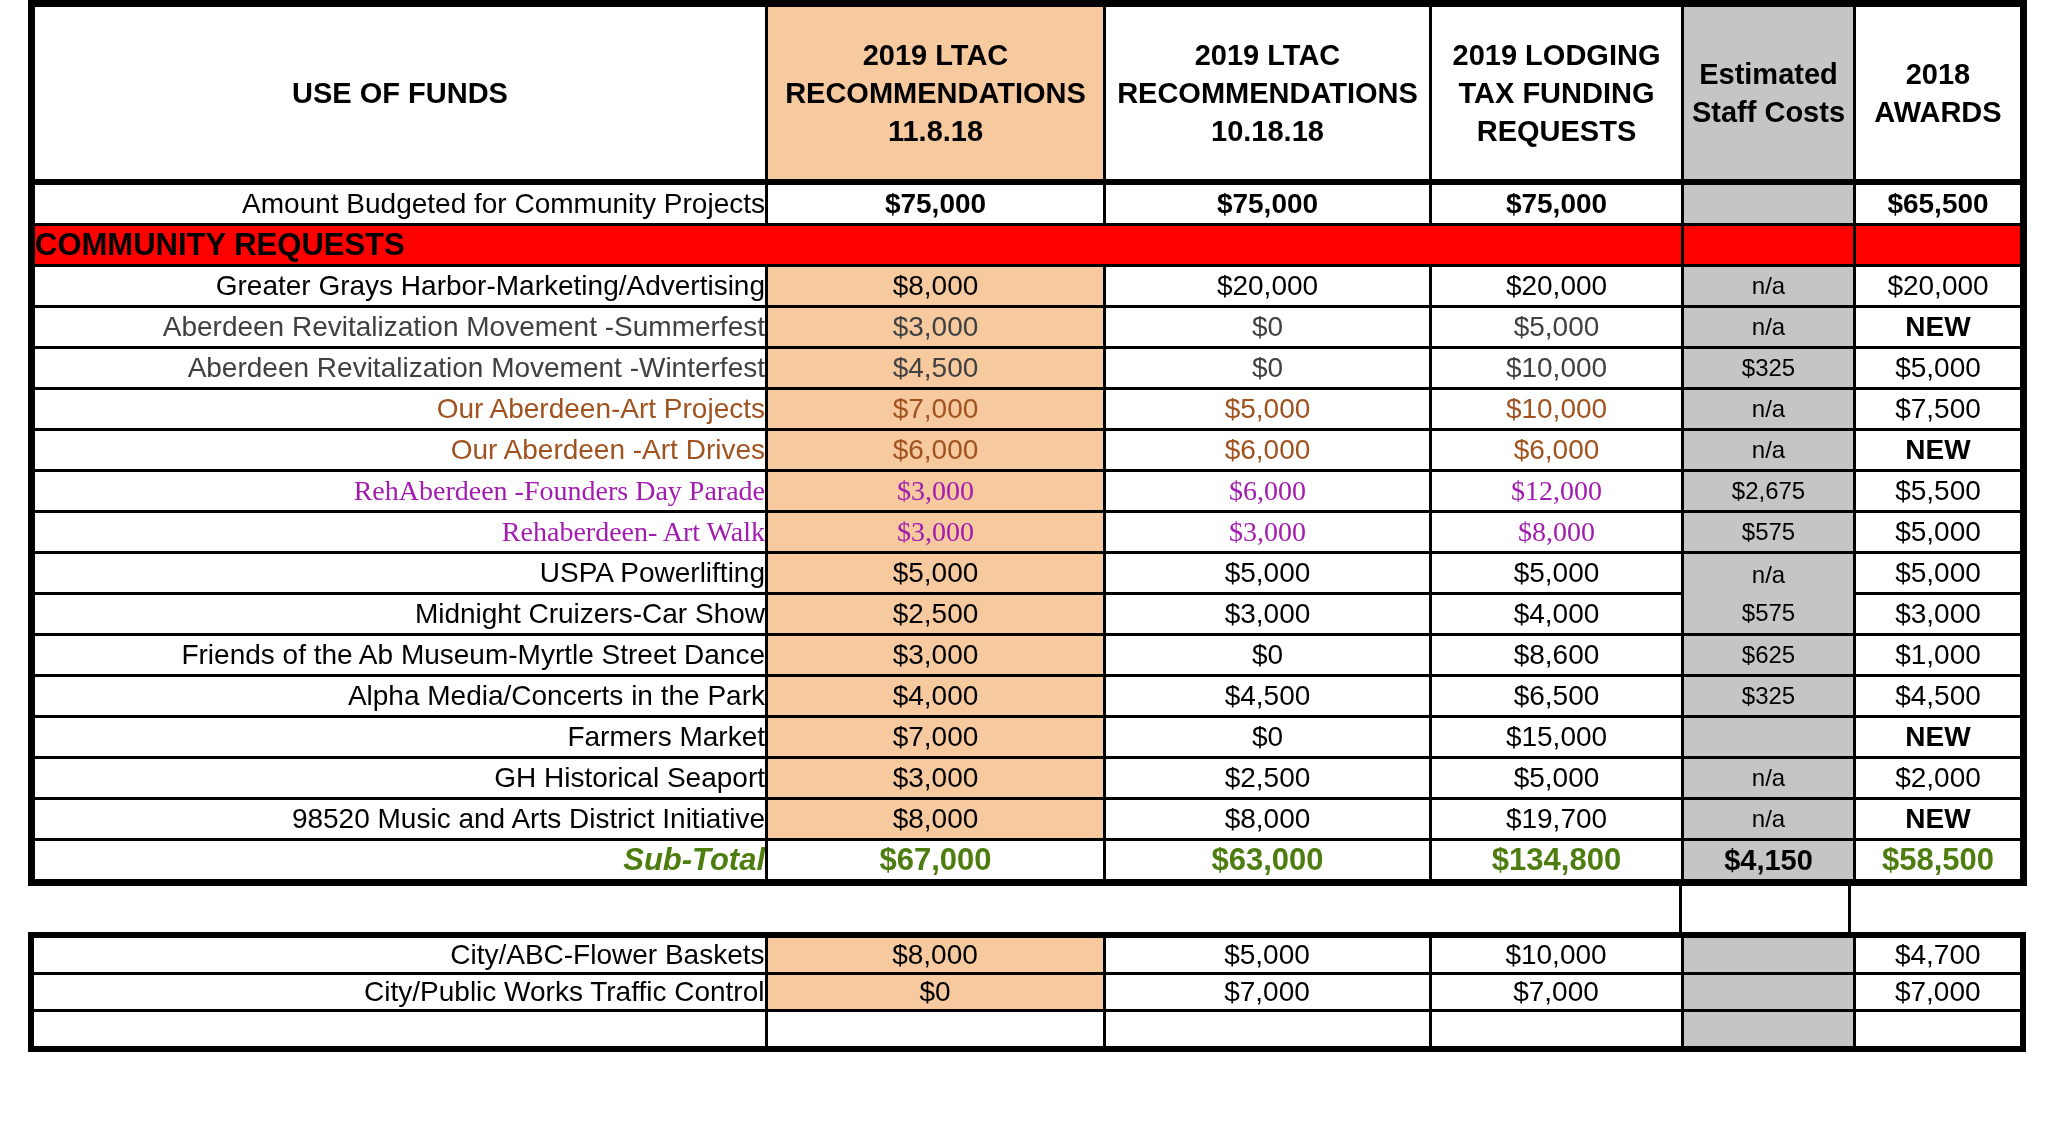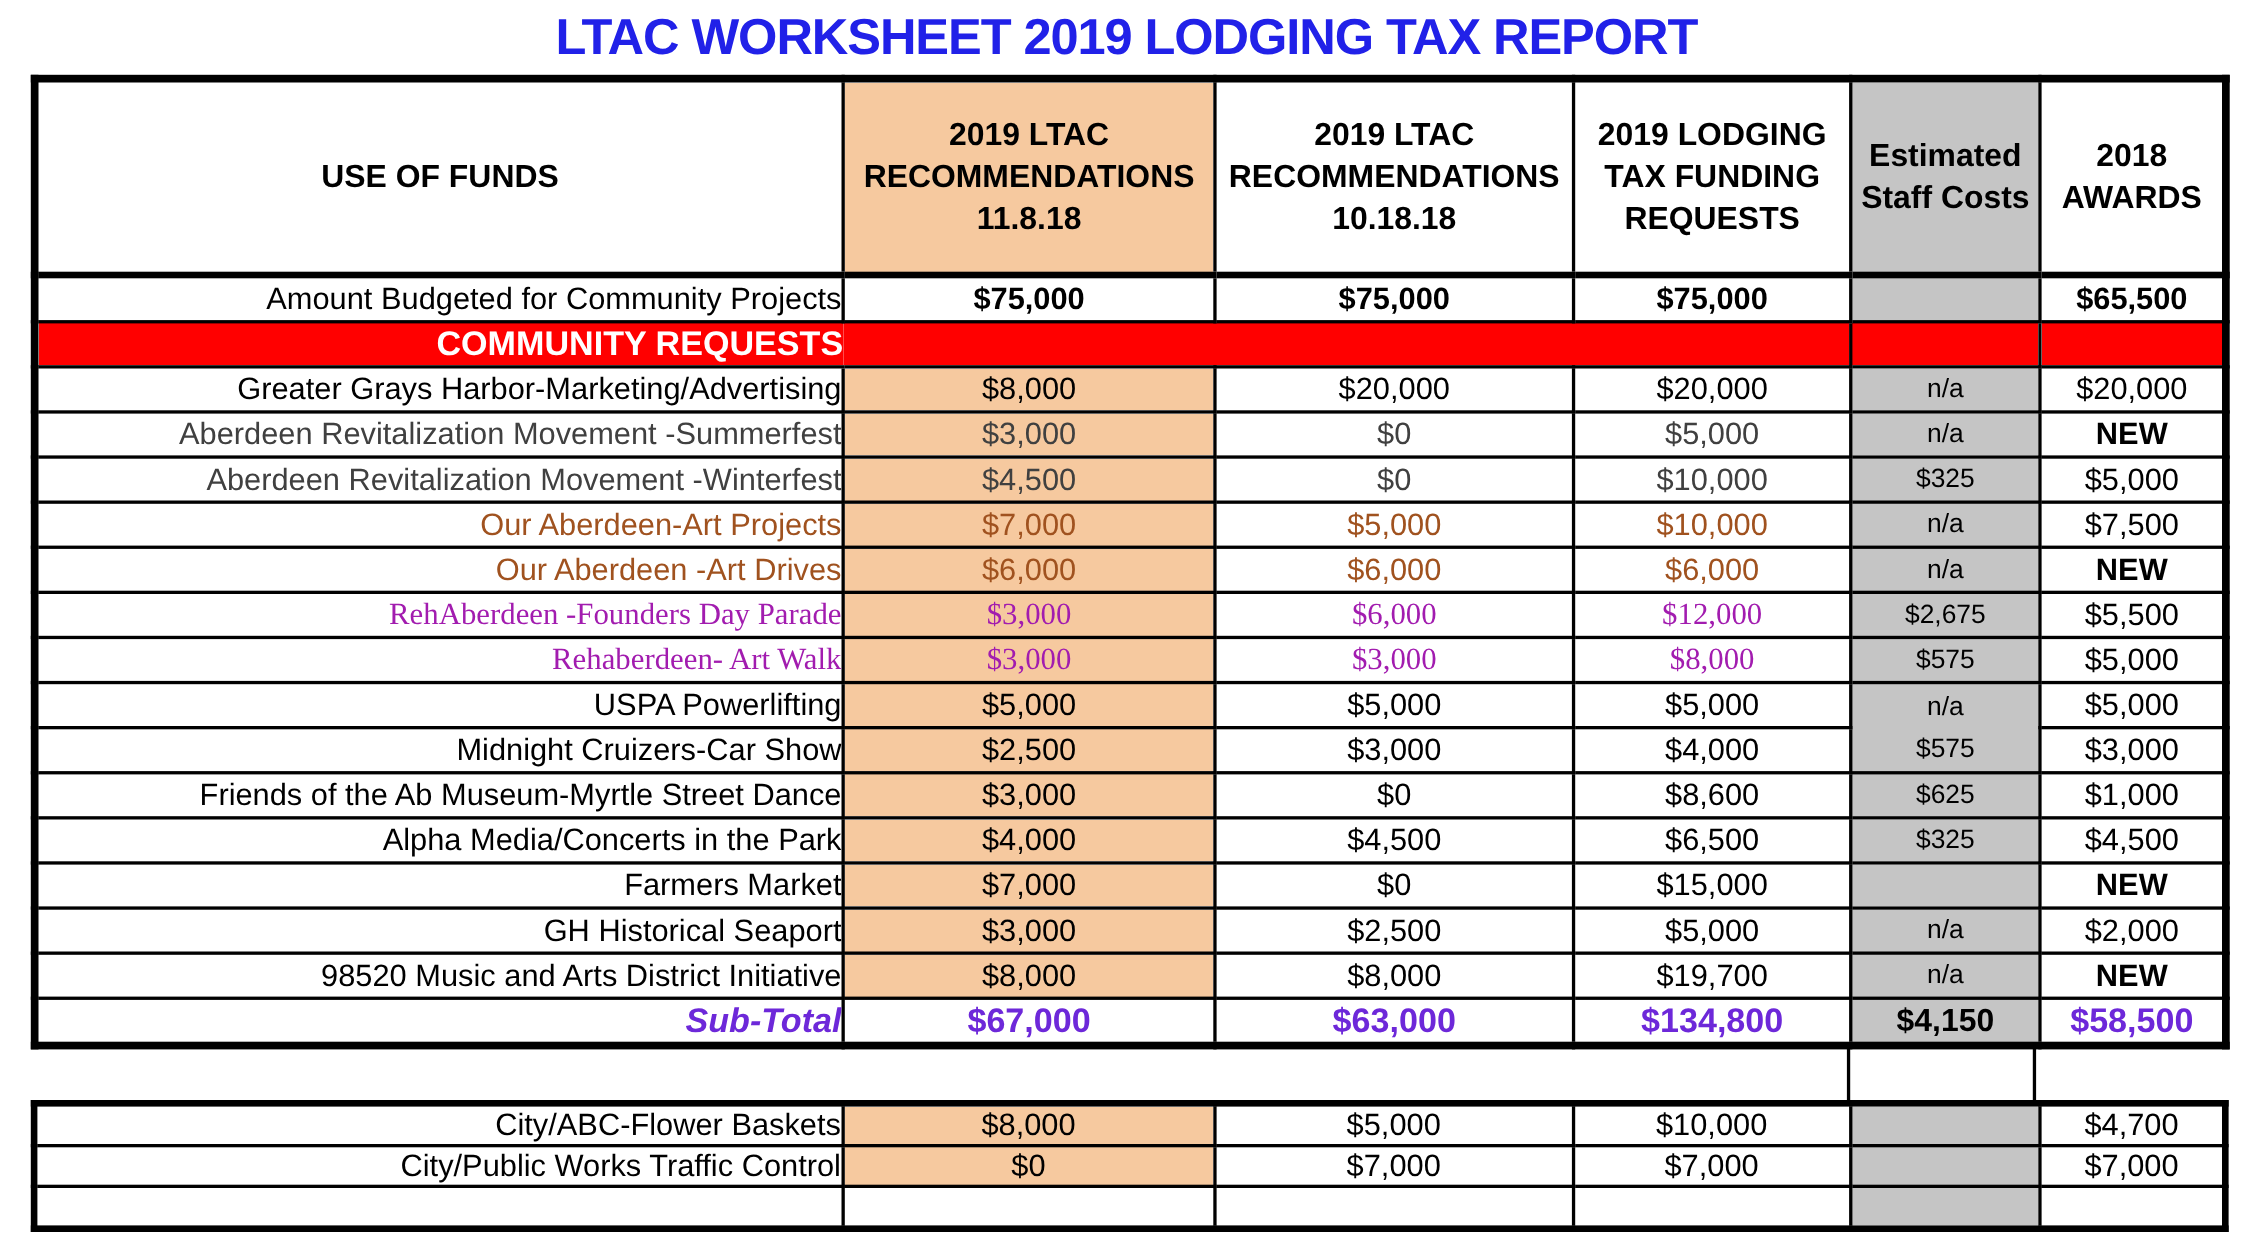--- a/index.html
+++ b/index.html
@@ -17,39 +17,38 @@
   .city tbody td{height:34px;}
   .lbl{text-align:right;padding-right:8px;font-size:28px;}
   .val{text-align:center;font-size:28px;}
   .staff{text-align:center;font-size:24px;}
   .staff-line{display:block;line-height:38px;font-size:24px;}
   .bold{font-weight:bold;margin-top:31px;}
   .new{font-weight:bold;}
   
   .amount-row td{height:42px;border-bottom:5px solid #000;}
   .band td{height:40px;border-top:4px solid #000;border-bottom:4px solid #000;}
-  .band .band-label{color:#ffffff;font-weight:bold;font-size:31px;text-align:right;border-right:0;}
+  .band .band-label{color:#000000;font-weight:bold;font-size:31px;text-align:left;border-right:0;}
   .band .band-fill{border-left:0;}
   .subtotal td{height:46px;border-top:5px solid #000;}
   .subtotal .lbl{font-style:italic;font-weight:bold;font-size:31px;}
   .subtotal .val{font-weight:bold;font-size:31px;}
   .subtotal .staff{font-weight:bold;font-size:29px;}
   .empty-row td{height:36px;}
   .cstaff{border-top:0;border-bottom:0;}
   .open{border-left:0;border-right:0;border-bottom:0;background:#fff;}
   
   .gap{height:46px;width:1992px;margin-left:28px;position:relative;}
   .gap .gap-strip{position:absolute;left:1651px;top:-4px;bottom:-4px;width:172px;
     border-left:3px solid #000;border-right:3px solid #000;box-sizing:border-box;}
 </style>
-<style>.title{color:#2121E8;}.bg-orange{background:#F6C99F;}.bg-gray,.staff{background:#C5C5C5;}.bg-white{background:#FFFFFF;}.band td{background:#FF0000;}.c-blue{color:#404040;}.c-brown{color:#A0521F;}.c-green{color:#a21caf;font-family:Liberation Serif, serif;}.subtotal .c-blue{color:#6d28d9;}</style></head>
+<style>.title{color:#2121E8;}.bg-orange{background:#F6C99F;}.bg-gray,.staff{background:#C5C5C5;}.bg-white{background:#FFFFFF;}.band td{background:#FF0000;}.c-blue{color:#404040;}.c-brown{color:#A0521F;}.c-green{color:#a21caf;font-family:Liberation Serif, serif;}.subtotal .c-blue{color:#4d7c0f;}</style></head>
 <body>
 
 <div>
-  <div class="title">LTAC WORKSHEET 2019 LODGING TAX REPORT</div>
 
   <table class="tbl community">
     <colgroup>
       <col style="width:735px">
         <col style="width:338px">
         <col style="width:326px">
       <col style="width:252px">
         <col style="width:172px">
         <col style="width:169px">
     </colgroup>

